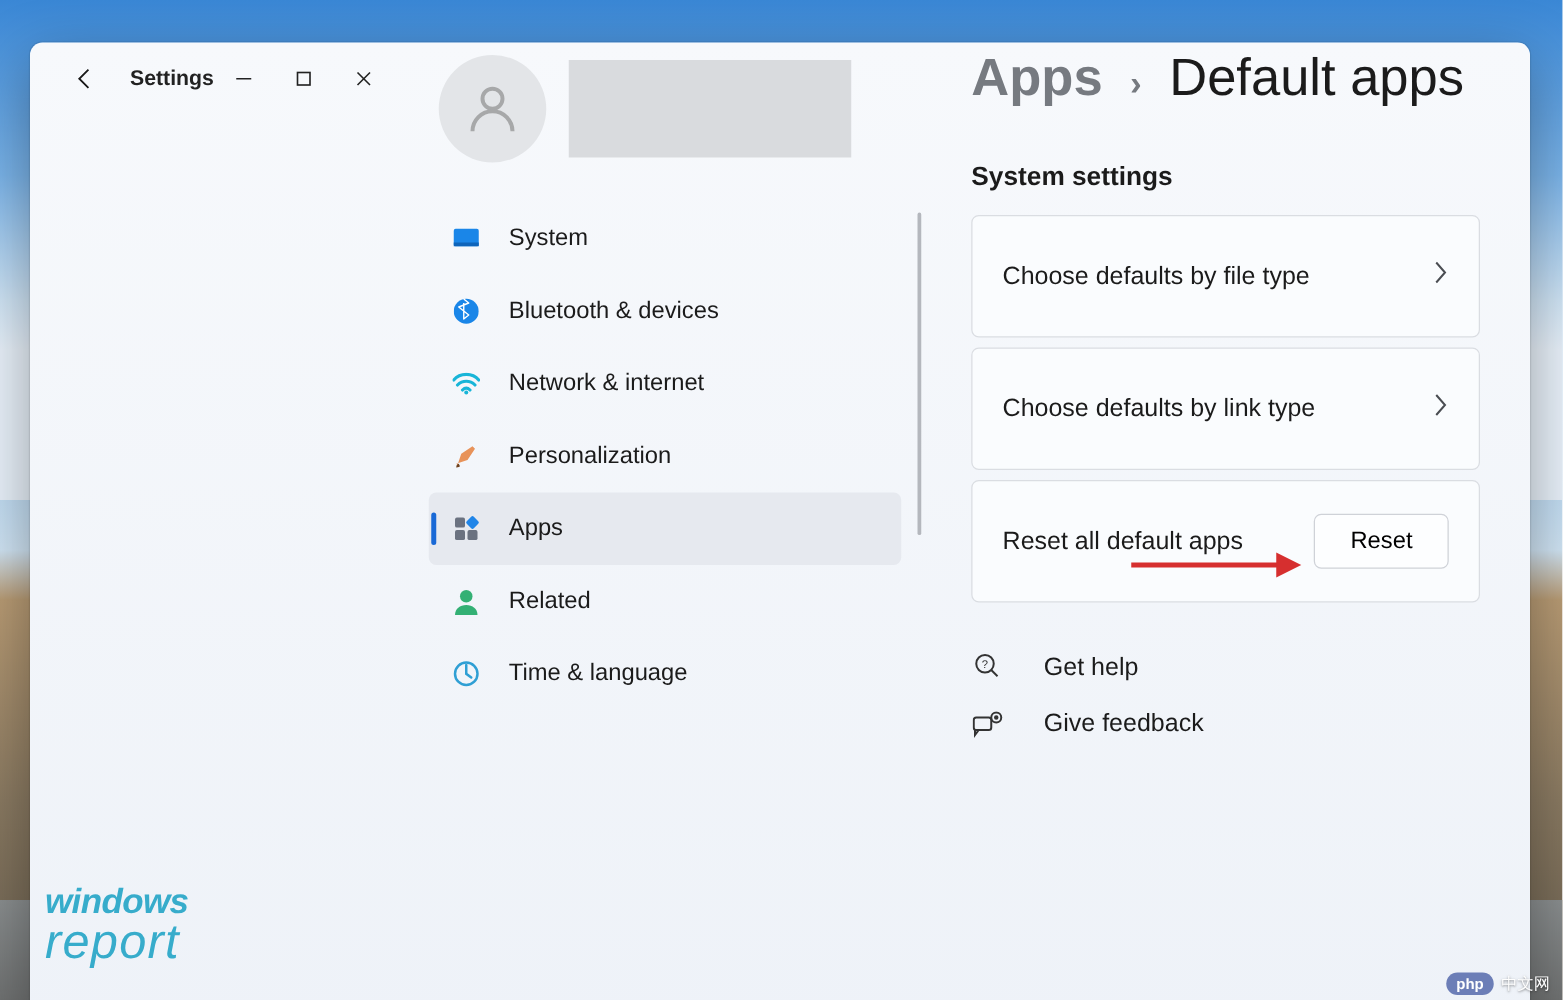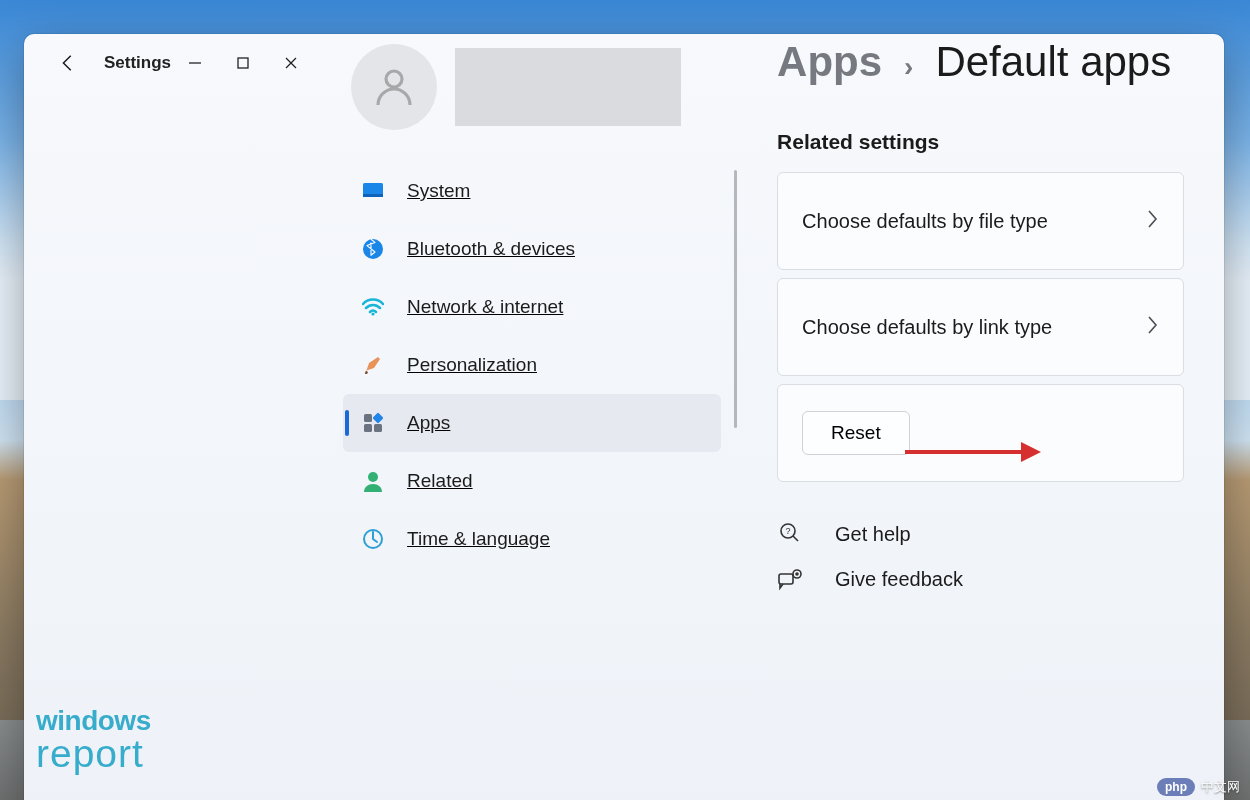--- a/index.html
+++ b/index.html
@@ -40,21 +40,21 @@
   .avatar svg{opacity:.55}
   .profile-redact { width:226px; height:78px; background:#d9dbde; }
 
   .search-wrap { position:relative; margin-bottom:28px;}
   .search { width:100%; height:46px; border-radius:6px; border:1px solid #b9bcc1; padding:0 48px 0 14px; font-size:18px; background:#fbfdff;
     box-shadow: inset 0 -1px 0 rgba(0,0,0,.15);
   }
   .search::placeholder{color:#555;}
   .search-icon { position:absolute; right:14px; top:50%; transform:translateY(-50%); color:#222;}
 
-  .nav { display:flex; flex-direction:column; gap:0; position:relative; margin-left:-8px;text-decoration:underline;}
+  .nav { display:flex; flex-direction:column; gap:0; position:relative; margin-left:-8px;}
   .nav-scrollbar { position:absolute; right:-16px; top:8px; width:3px; height:258px; background:#b4b7bd; border-radius:2px;}
   .nav-item { display:flex; align-items:center; gap:22px; height:58px; padding:0 18px; border-radius:6px; cursor:pointer; font-size:19px; color:#1b1b1b;}
   .nav-item.active { background:#e6e9ef; position:relative;}
   .nav-item.active::before { content:""; position:absolute; left:2px; top:16px; bottom:16px; width:4px; border-radius:2px; background:#1969d6;}
   .nav-icon { width:24px; height:24px; display:flex; align-items:center; justify-content:center; flex-shrink:0;}
 
   .content { flex:1; padding:0 40px 0 26px; overflow:auto; position:relative;}
   .breadcrumb { display:flex; align-items:baseline; gap:22px; margin-top:4px; margin-bottom:44px;}
   .crumb-apps { font-size:42px; font-weight:700; color:#767a80; cursor:pointer;}
   .crumb-sep { font-size:28px; color:#767a80; font-weight:600;}
@@ -77,21 +77,21 @@
     padding:28px 28px 24px 28px; z-index:50;
   }
   .dialog-text { font-size:20px; line-height:1.45; color:#1b1b1b; margin-bottom:30px;}
   .dialog-actions { display:flex; justify-content:flex-end;}
   .ok-btn { width:134px; height:42px; border:1px solid #cfd2d8; border-radius:6px; background:#fdfeff; font-size:19px; cursor:pointer;}
 
   .arrow-annot { position:absolute; top:450px; right:225px; z-index:60; pointer-events:none;}
   .arrow-line { width:120px; height:4px; background:#d62f2f;}
   .arrow-head { position:absolute; right:-16px; top:-8px; width:0;height:0; border-left:20px solid #d62f2f; border-top:10px solid transparent; border-bottom:10px solid transparent;}
 
-  .watermark-wr { position:absolute; left:36px; bottom:28px; color:#17a0c4; font-weight:700; font-size:28px; line-height:0.95; letter-spacing:-.5px; pointer-events:none; opacity:.85;}
+  .watermark-wr { position:absolute; left:36px; bottom:28px; color:#17a0c4; font-weight:700; font-size:28px; line-height:0.95; letter-spacing:-.5px; pointer-events:none; opacity:.85;font-style:italic;}
   .watermark-wr .l2{ font-size:39px; font-weight:400; letter-spacing:1px;}
   .watermark-php { position:absolute; right:10px; bottom:4px; display:flex; align-items:center; gap:6px; pointer-events:none;}
   .php-badge{background:#6c7eb7;color:#fff;border-radius:10px;padding:2px 8px;font-weight:700;font-size:12px;}
   .php-cn{color:#fefefe;font-size:13px;text-shadow:0 1px 2px rgba(0,0,0,.5);}
 </style>
 </head>
 <body>
 
 <div class="desktop">
   <div class="sky-band"></div>
@@ -217,41 +217,42 @@
         </nav>
       </aside>
 
       <main class="content">
         <div class="breadcrumb">
           <span class="crumb-apps">Apps</span>
           <span class="crumb-sep">›</span>
           <span class="crumb-current">Default apps</span>
         </div>
 
-        <div class="section-title">Related settings</div>
+        <div class="section-title">System settings</div>
 
         <div class="card card-row">
           <span>Choose defaults by file type</span>
           <span class="chev">
             <svg width="14" height="22" viewBox="0 0 14 22" fill="none" stroke="currentColor" stroke-width="1.6">
                 <path d="M4 3l7 8-7 8"></path>
               </svg>
           </span>
         </div>
 
         <div class="card card-row">
           <span>Choose defaults by link type</span>
           <span class="chev">
             <svg width="14" height="22" viewBox="0 0 14 22" fill="none" stroke="currentColor" stroke-width="1.6">
                 <path d="M4 3l7 8-7 8"></path>
               </svg>
           </span>
         </div>
 
         <div class="card card-row">
+          <span>Reset all default apps</span>
           <button class="reset-btn">Reset</button>
         </div>
 
         <div class="help-links">
           <div class="help-link">
             <span class="help-icon">
               <svg width="24" height="24" viewBox="0 0 24 24" fill="none" stroke="currentColor" stroke-width="1.6">
                   <circle cx="9" cy="9" r="7"></circle>
                   <line x1="14" y1="14" x2="19" y2="19"></line>
                   <text x="9" y="12" font-size="9" text-anchor="middle" fill="currentColor" stroke="none">?</text>

